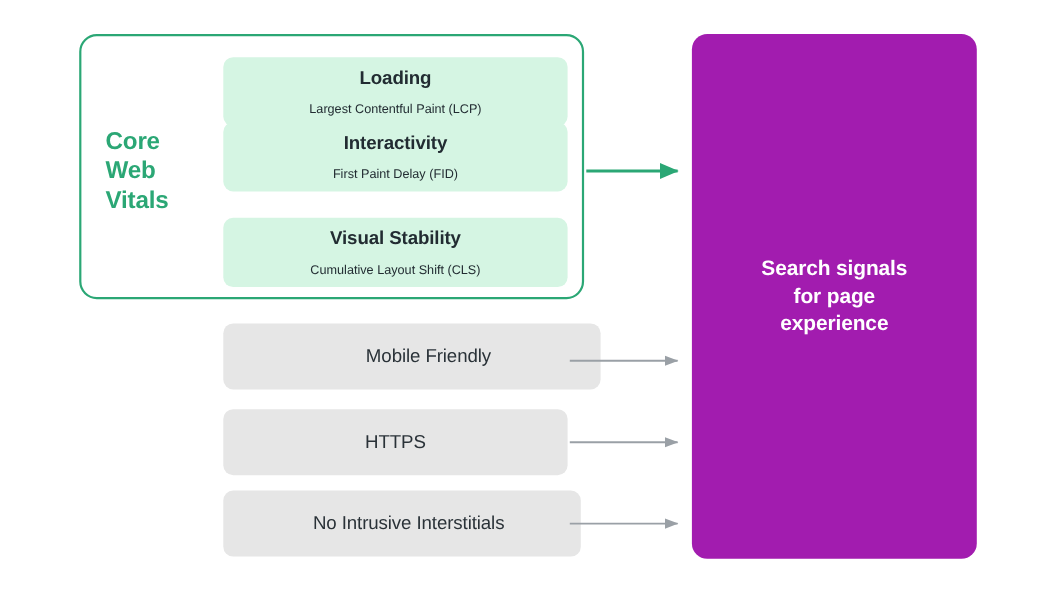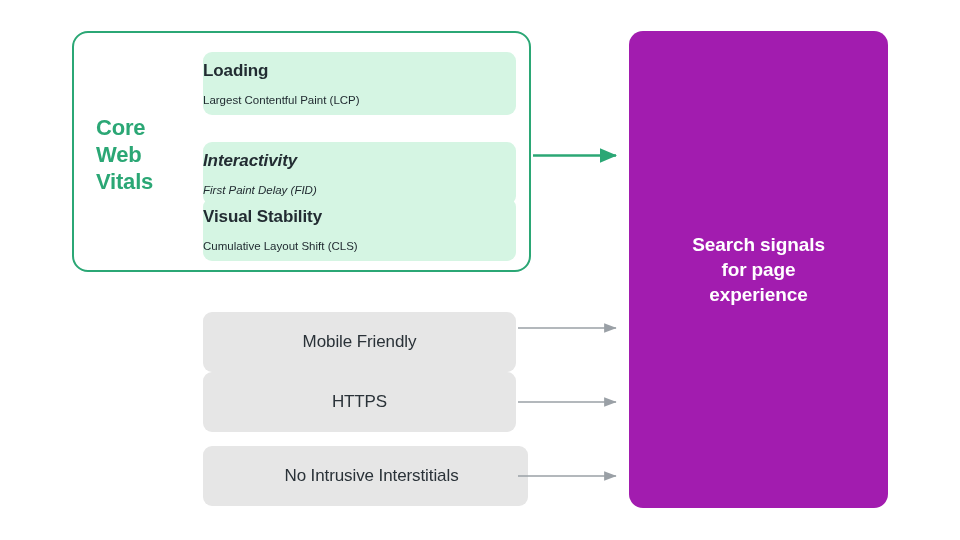--- a/index.html
+++ b/index.html
@@ -48,25 +48,25 @@
   
   .metric-card {
     position: absolute;
     left: 203px;
     width: 313px;
     height: 63px;
     background: #D5F5E3;
     border-radius: 9px;
     display: flex;
     flex-direction: column;
-    align-items: flex-start;
+    align-items: center;
     justify-content: center;
   }
   .metric-card.m0 { top: 52px; }
-  .metric-card.m1 { top: 142px; font-style: italic; }
+  .metric-card.m1 { top: 111px; }
   .metric-card.m2 { top: 198px; }
 
   .metric-title {
     color: #222C32;
     font-size: 17px;
     font-weight: bold;
     line-height: 21px;
     letter-spacing: -0.1px;
   }
   .metric-sub {
@@ -82,21 +82,21 @@
     position: absolute;
     left: 203px;
     width: 313px;
     height: 60px;
     background: #E6E6E6;
     border-radius: 9px;
     display: flex;
     align-items: center;
     justify-content: center;
   }
-  .signal-card.s0 { top: 312px; }
+  .signal-card.s0 { top: 294px; padding-left: 30px; }
   .signal-card.s1 { top: 372px; }
   .signal-card.s2 { top: 446px; padding-left: 12px; }
 
   .signal-label {
     color: #2A3238;
     font-size: 17px;
     font-weight: normal;
     line-height: 22px;
     letter-spacing: -0.1px;
   }

